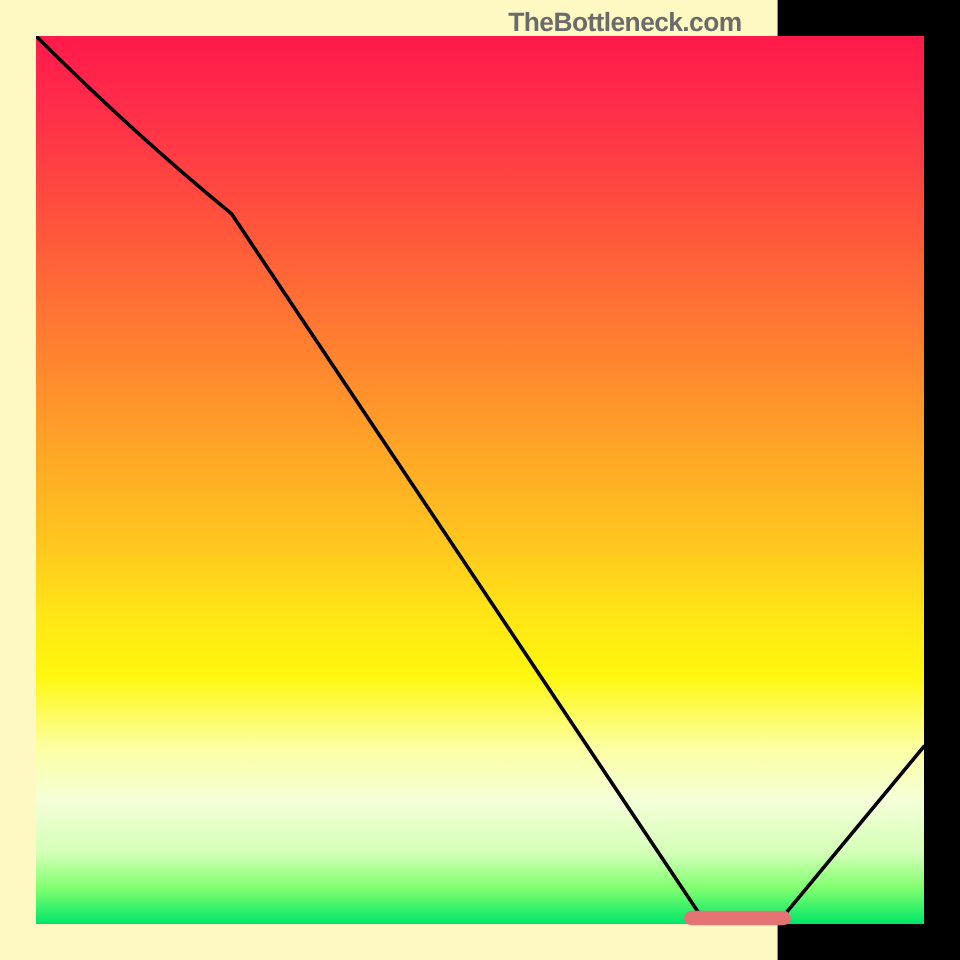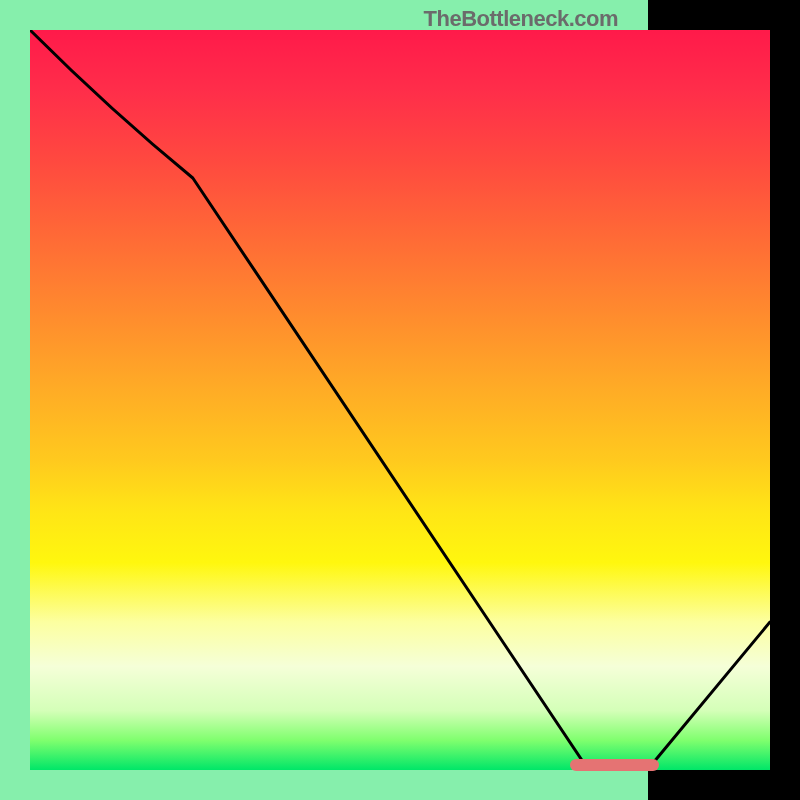--- a/index.html
+++ b/index.html
@@ -1,21 +1,21 @@
 <!DOCTYPE html>
 <html><head>
 <meta charset="utf-8">
 <style>
   * { margin: 0; padding: 0; box-sizing: border-box; }
   html, body { width: 800px; height: 800px; overflow: hidden; background: #000; }
   .chart-container {
     position: relative;
     width: 648px;
     height: 800px;
-    background: #86efac;
+    background: #fef9c3;
   }
   .plot-area {
     position: absolute;
     left: 30px;
     top: 30px;
     width: 740px;
     height: 740px;
     background: linear-gradient(to bottom,
       #ff1a4a 0%,
       #ff2d4a 8%,

